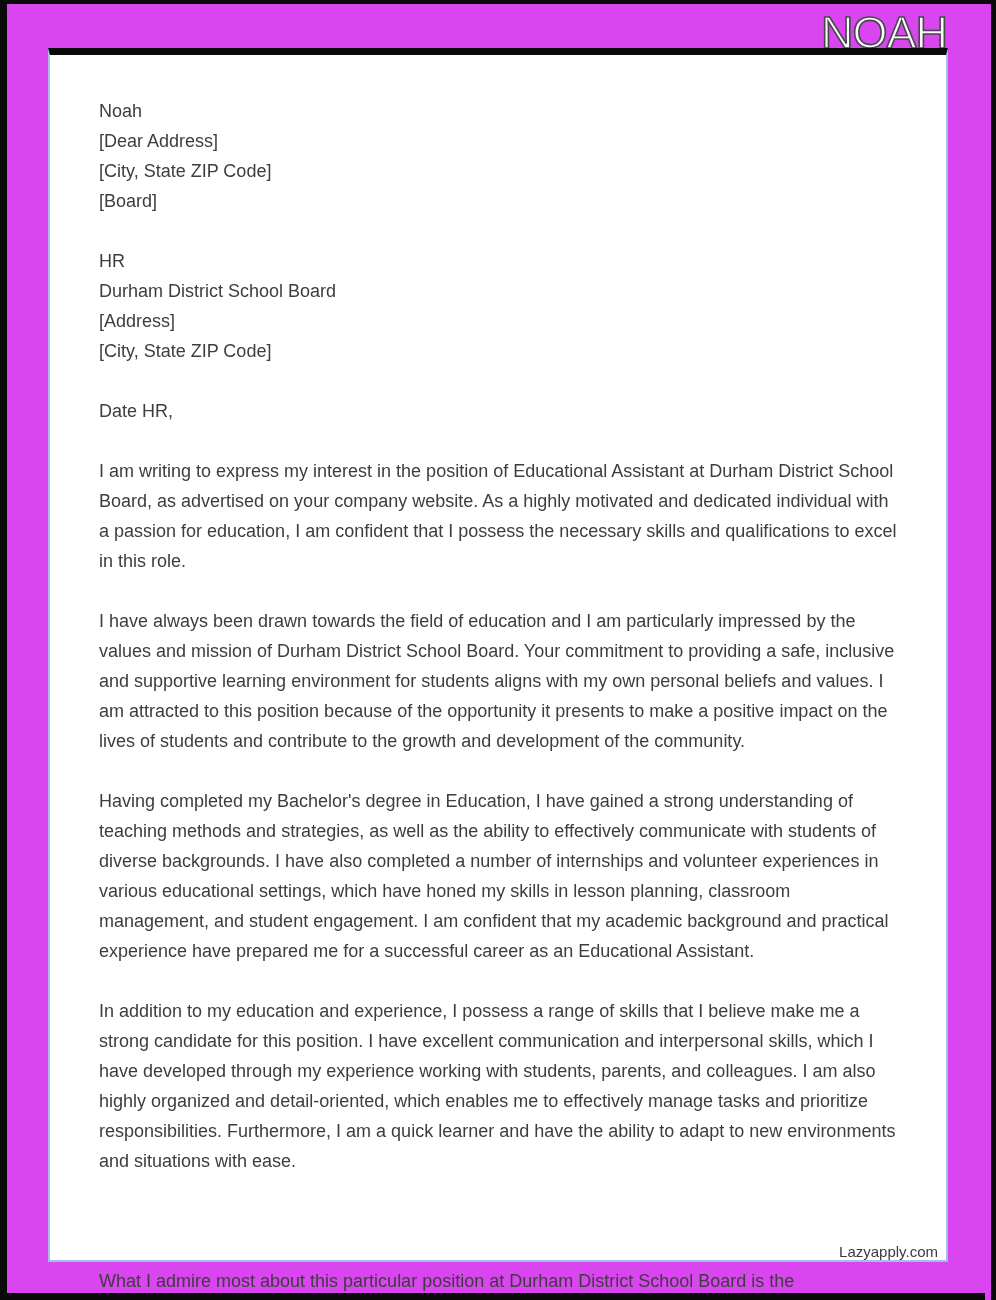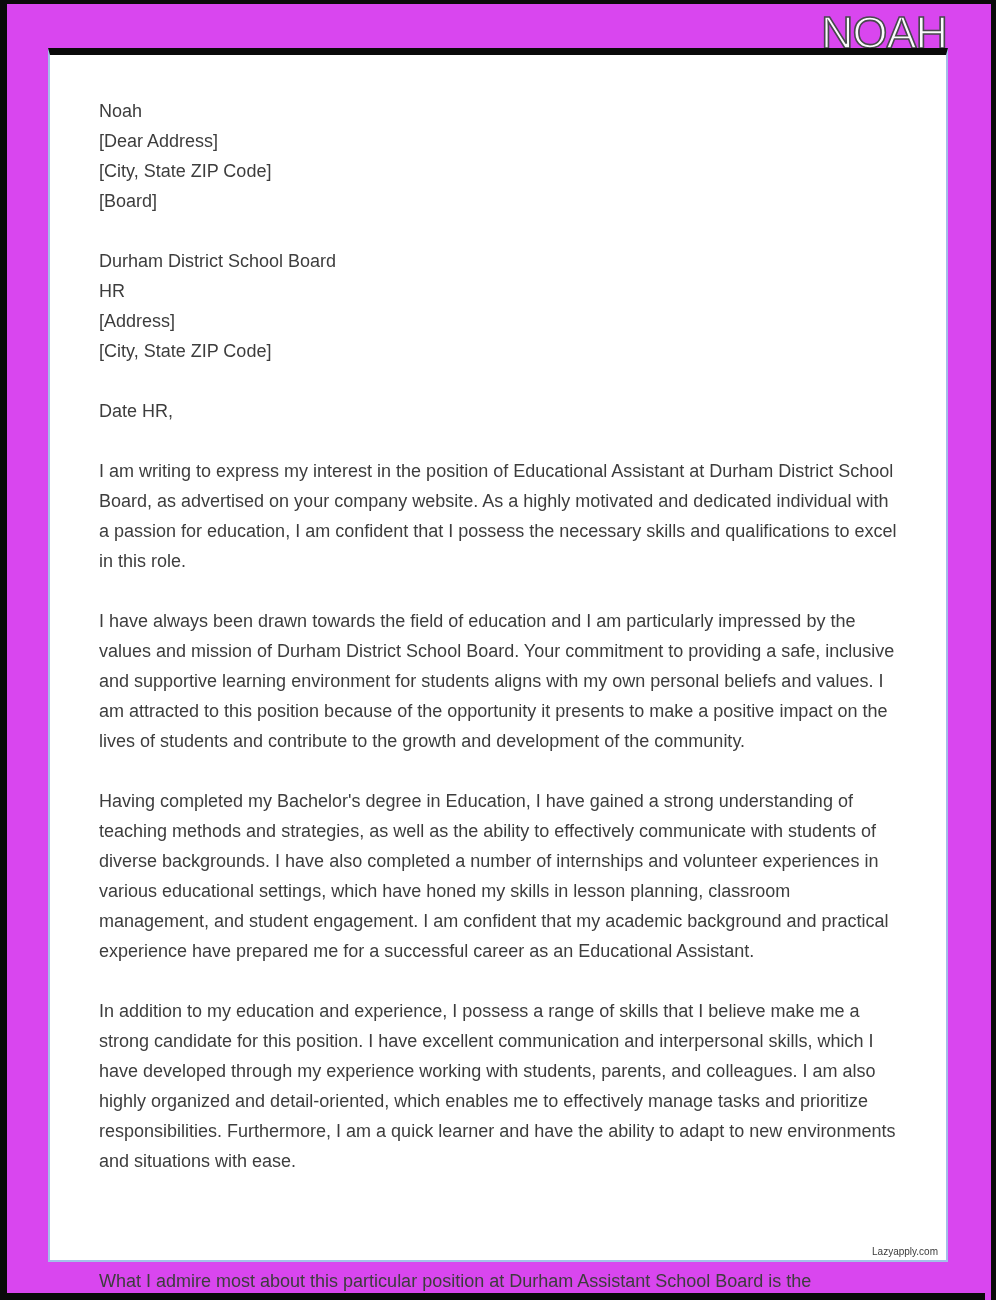--- a/index.html
+++ b/index.html
@@ -84,21 +84,21 @@
     color: #3d3d3d;
     font-size: 18px;
     line-height: 30px;
     white-space: nowrap;
   }
   .watermark {
     position: absolute;
     top: 1244px;
     right: 58px;
     color: #3b3b3b;
-    font-size: 10px;
+    font-size: 15px;
     line-height: 16px;
   }
 </style>
 </head>
 <body>
 
 <div class="stage">
 
   <div class="frame-top"></div>
   <div class="frame-left"></div>
@@ -110,29 +110,29 @@
   <div class="page"></div>
 
   <div class="letter">
     <div class="block">
       <div>Noah</div>
       <div>[Dear Address]</div>
       <div>[City, State ZIP Code]</div>
       <div>[Board]</div>
     </div>
     <div class="block">
+      <div>HR</div>
       <div>Durham District School Board</div>
-      <div>HR</div>
       <div>[Address]</div>
       <div>[City, State ZIP Code]</div>
     </div>
     <p>Date HR,</p>
     <p>I am writing to express my interest in the position of Educational Assistant at Durham District School Board, as advertised on your company website. As a highly motivated and dedicated individual with a passion for education, I am confident that I possess the necessary skills and qualifications to excel in this role.</p>
     <p>I have always been drawn towards the field of education and I am particularly impressed by the values and mission of Durham District School Board. Your commitment to providing a safe, inclusive and supportive learning environment for students aligns with my own personal beliefs and values. I am attracted to this position because of the opportunity it presents to make a positive impact on the lives of students and contribute to the growth and development of the community.</p>
     <p>Having completed my Bachelor's degree in Education, I have gained a strong understanding of teaching methods and strategies, as well as the ability to effectively communicate with students of diverse backgrounds. I have also completed a number of internships and volunteer experiences in various educational settings, which have honed my skills in lesson planning, classroom management, and student engagement. I am confident that my academic background and practical experience have prepared me for a successful career as an Educational Assistant.</p>
     <p>In addition to my education and experience, I possess a range of skills that I believe make me a strong candidate for this position. I have excellent communication and interpersonal skills, which I have developed through my experience working with students, parents, and colleagues. I am also highly organized and detail-oriented, which enables me to effectively manage tasks and prioritize responsibilities. Furthermore, I am a quick learner and have the ability to adapt to new environments and situations with ease.</p>
   </div>
 
-  <div class="overflow-line">What I admire most about this particular position at Durham Assistant School Board is the</div>
+  <div class="overflow-line">What I admire most about this particular position at Durham District School Board is the</div>
 
   <div class="watermark">Lazyapply.com</div>
 
 </div>
 
 </body></html>

